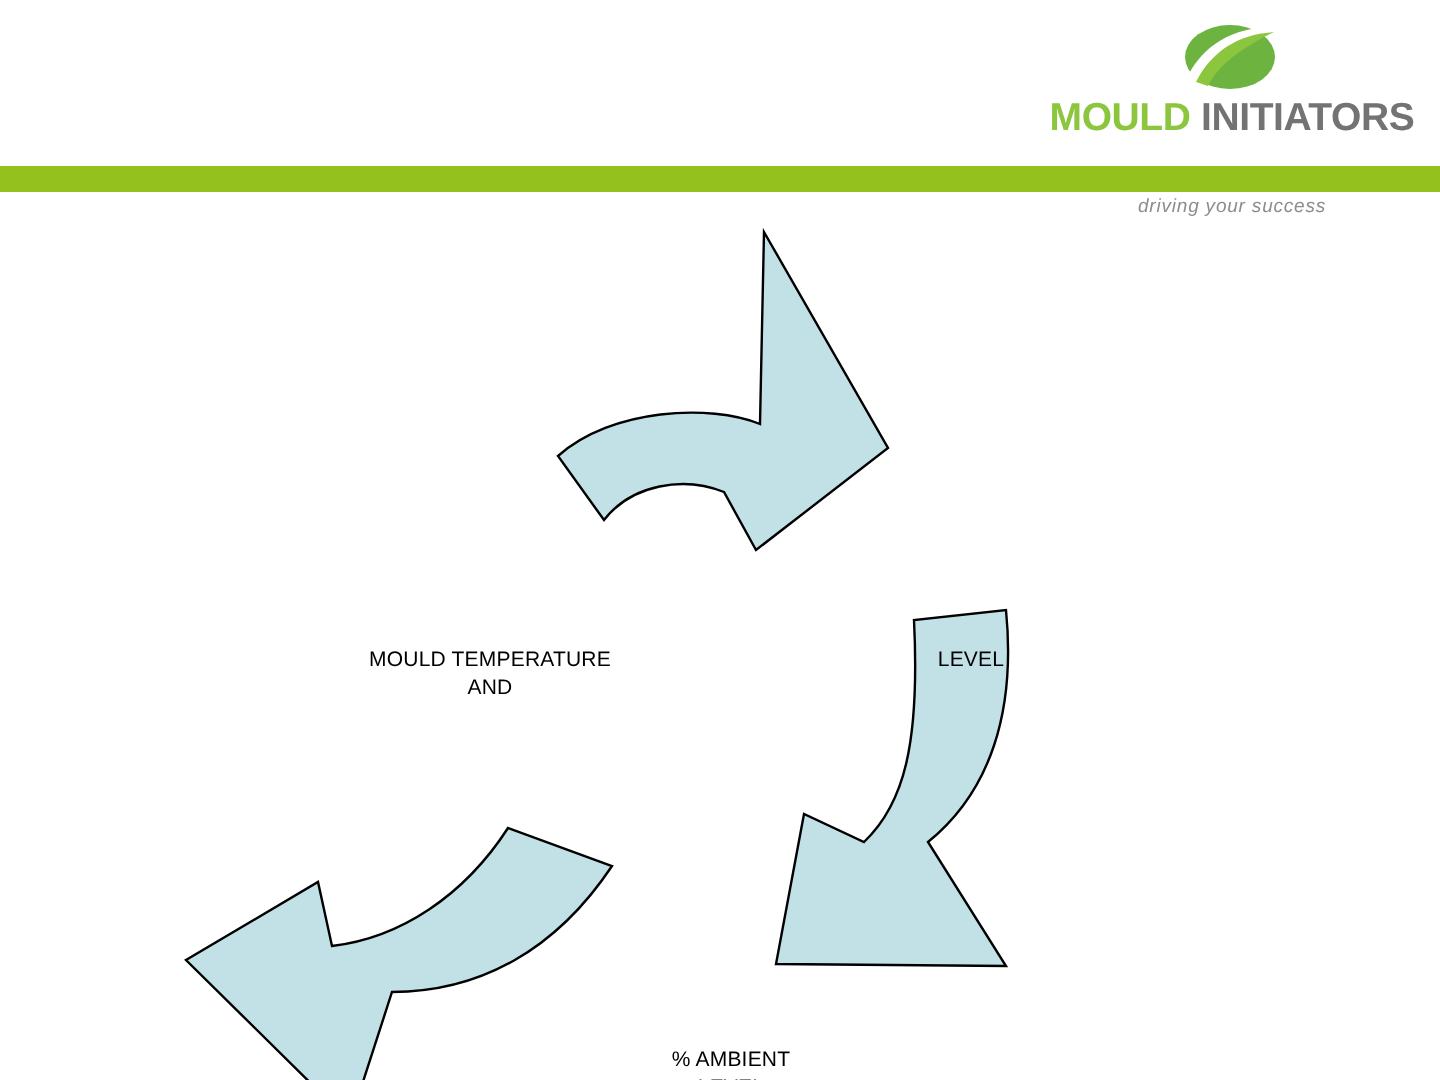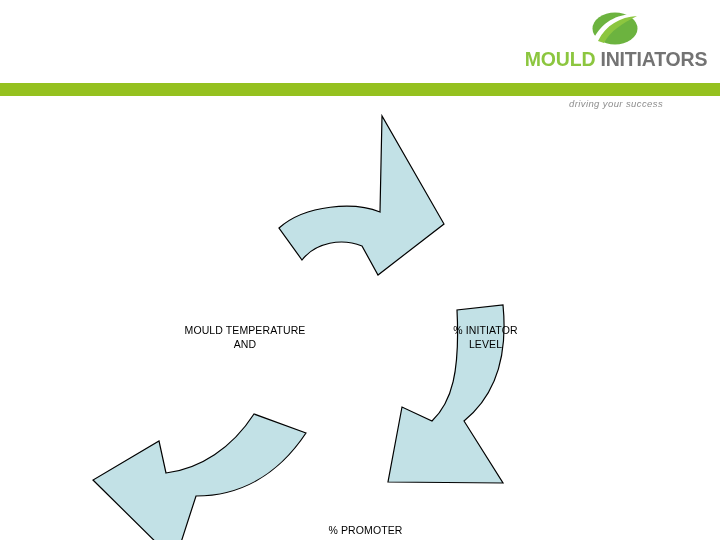--- a/index.html
+++ b/index.html
@@ -178,21 +178,20 @@
              C 200 373 232 352 254 318
              Z" fill="#c2e1e6" stroke="#000000" stroke-width="1.2" stroke-linejoin="miter"></path>
   </svg>
 
   <div class="cycle-label" id="label-mould">
     <span class="lline">MOULD TEMPERATURE</span>
     <span class="lline">AND</span>
   </div>
 
   <div class="cycle-label" id="label-initiator">
-    <span class="lline">% INITIATOR</span>
     <span class="lline">LEVEL</span>
   </div>
 
   <div class="cycle-label" id="label-promoter">
-    <span class="lline">% PROMOTER</span>
+    <span class="lline">% AMBIENT</span>
     <span class="lline">LEVEL</span>
   </div>
 </div>
 
 </body></html>

